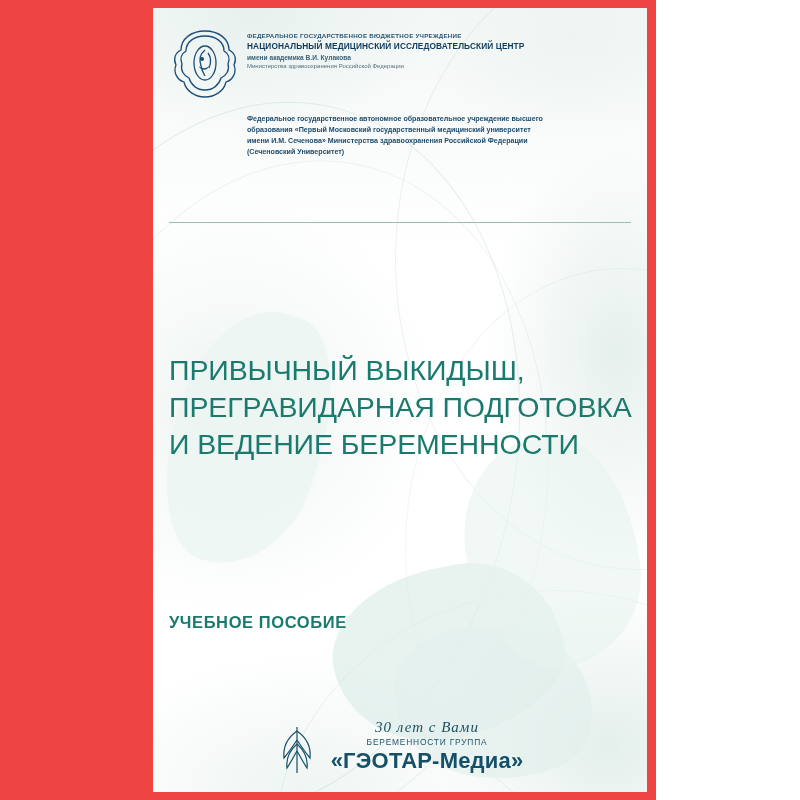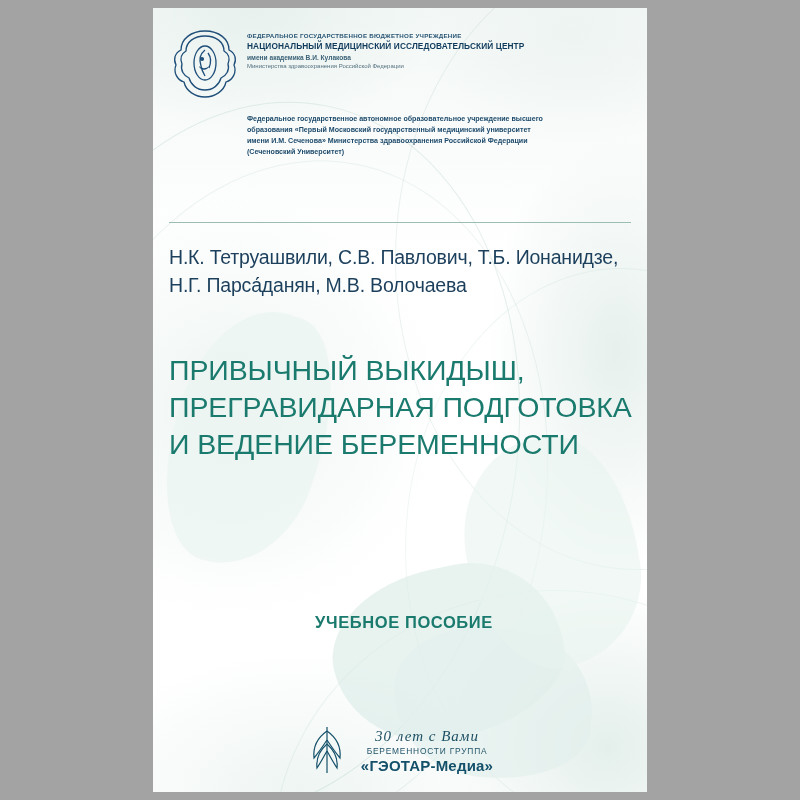--- a/index.html
+++ b/index.html
@@ -9,23 +9,23 @@
   }
   body {
     width: 800px;
     height: 800px;
     font-family: "Liberation Sans", sans-serif;
     overflow: hidden;
   }
 
   .page {
     position: relative;
-    width: 800px;
+    width: 656px;
     height: 800px;
-    background: #a3a3a3;
+    background: #ef4444;
   }
 
   
   .cover {
     position: absolute;
     left: 153px;
     top: 8px;
     width: 494px;
     height: 784px;
     background: #ffffff;
@@ -180,21 +180,21 @@
     color: #1a7a6d;
     letter-spacing: -0.1px;
   }
 
   
   .subtitle {
     position: absolute;
     left: 16px;
     top: 605px;
     width: 470px;
-    text-align: center;
+    text-align: left;
     font-size: 16.5px;
     font-weight: bold;
     color: #1a7a6d;
     letter-spacing: 0.6px;
   }
 
   
   .publisher {
     position: absolute;
     left: 0;
@@ -227,21 +227,21 @@
     margin-bottom: 1px;
     white-space: nowrap;
   }
   .pub-group {
     font-size: 8.4px;
     color: #23556a;
     letter-spacing: 0.8px;
     white-space: nowrap;
   }
   .pub-name {
-    font-size: 15px;
+    font-size: 22px;
     font-weight: bold;
     color: #14506a;
     letter-spacing: 0.2px;
     white-space: nowrap;
     margin-top: 1px;
   }
 </style>
 </head>
 <body>
 
@@ -285,21 +285,20 @@
           <div class="org-sub">имени академика В.И. Кулакова</div>
           <div class="org-sub2">Министерства здравоохранения Российской Федерации</div>
         </div>
       </div>
 
       <div class="univ-block">Федеральное государственное автономное образовательное учреждение высшего образования «Первый Московский государственный медицинский университет имени И.М. Сеченова» Министерства здравоохранения Российской Федерации (Сеченовский Университет)</div>
     </div>
 
     <div class="rule"></div>
 
-    <div class="authors">Н.К. Тетруашвили, С.В. Павлович, Т.Б. Ионанидзе, Н.Г. Парса́данян, М.В. Волочаева</div>
 
     <div class="title">ПРИВЫЧНЫЙ ВЫКИДЫШ, ПРЕГРАВИДАРНАЯ ПОДГОТОВКА И ВЕДЕНИЕ БЕРЕМЕННОСТИ</div>
 
     <div class="subtitle">УЧЕБНОЕ ПОСОБИЕ</div>
 
     <div class="publisher">
       <div class="pub-inner">
         <div class="pub-mark">
           <svg width="40" height="52" viewBox="0 0 40 52" xmlns="http://www.w3.org/2000/svg">
             <g stroke="#14506a" stroke-width="1.2" fill="none">

